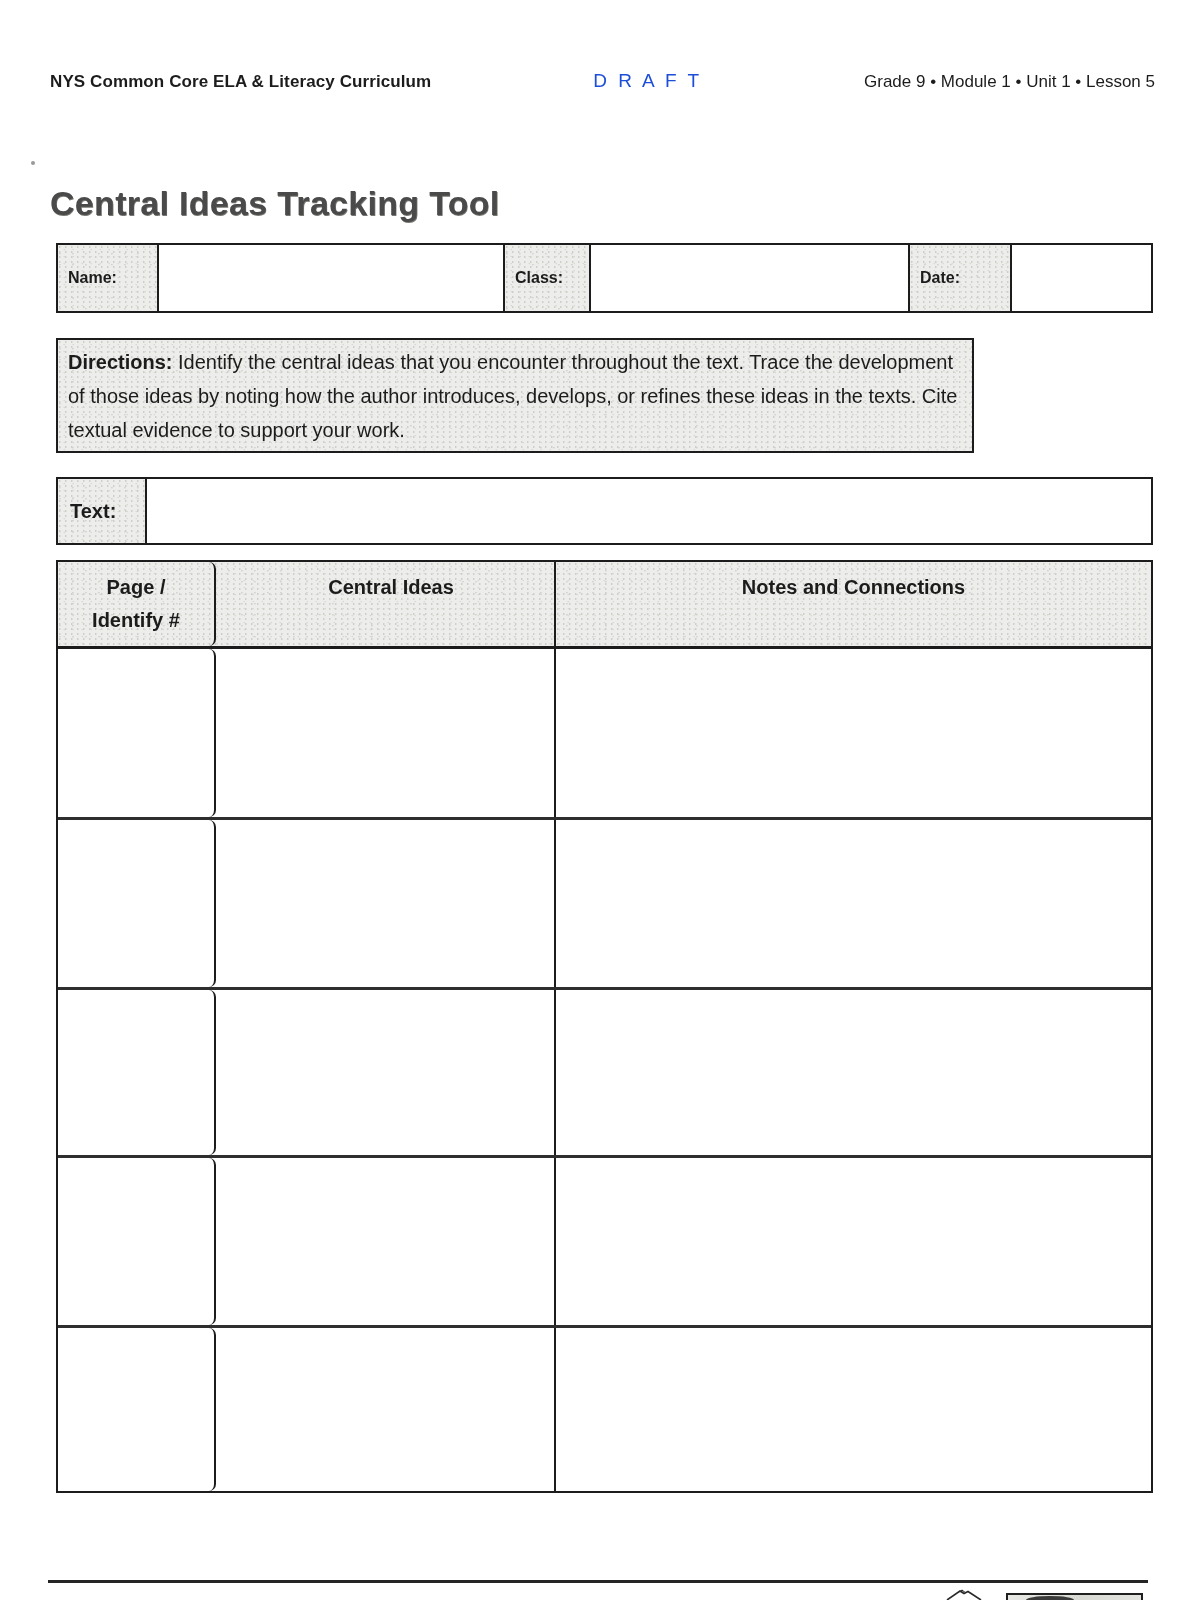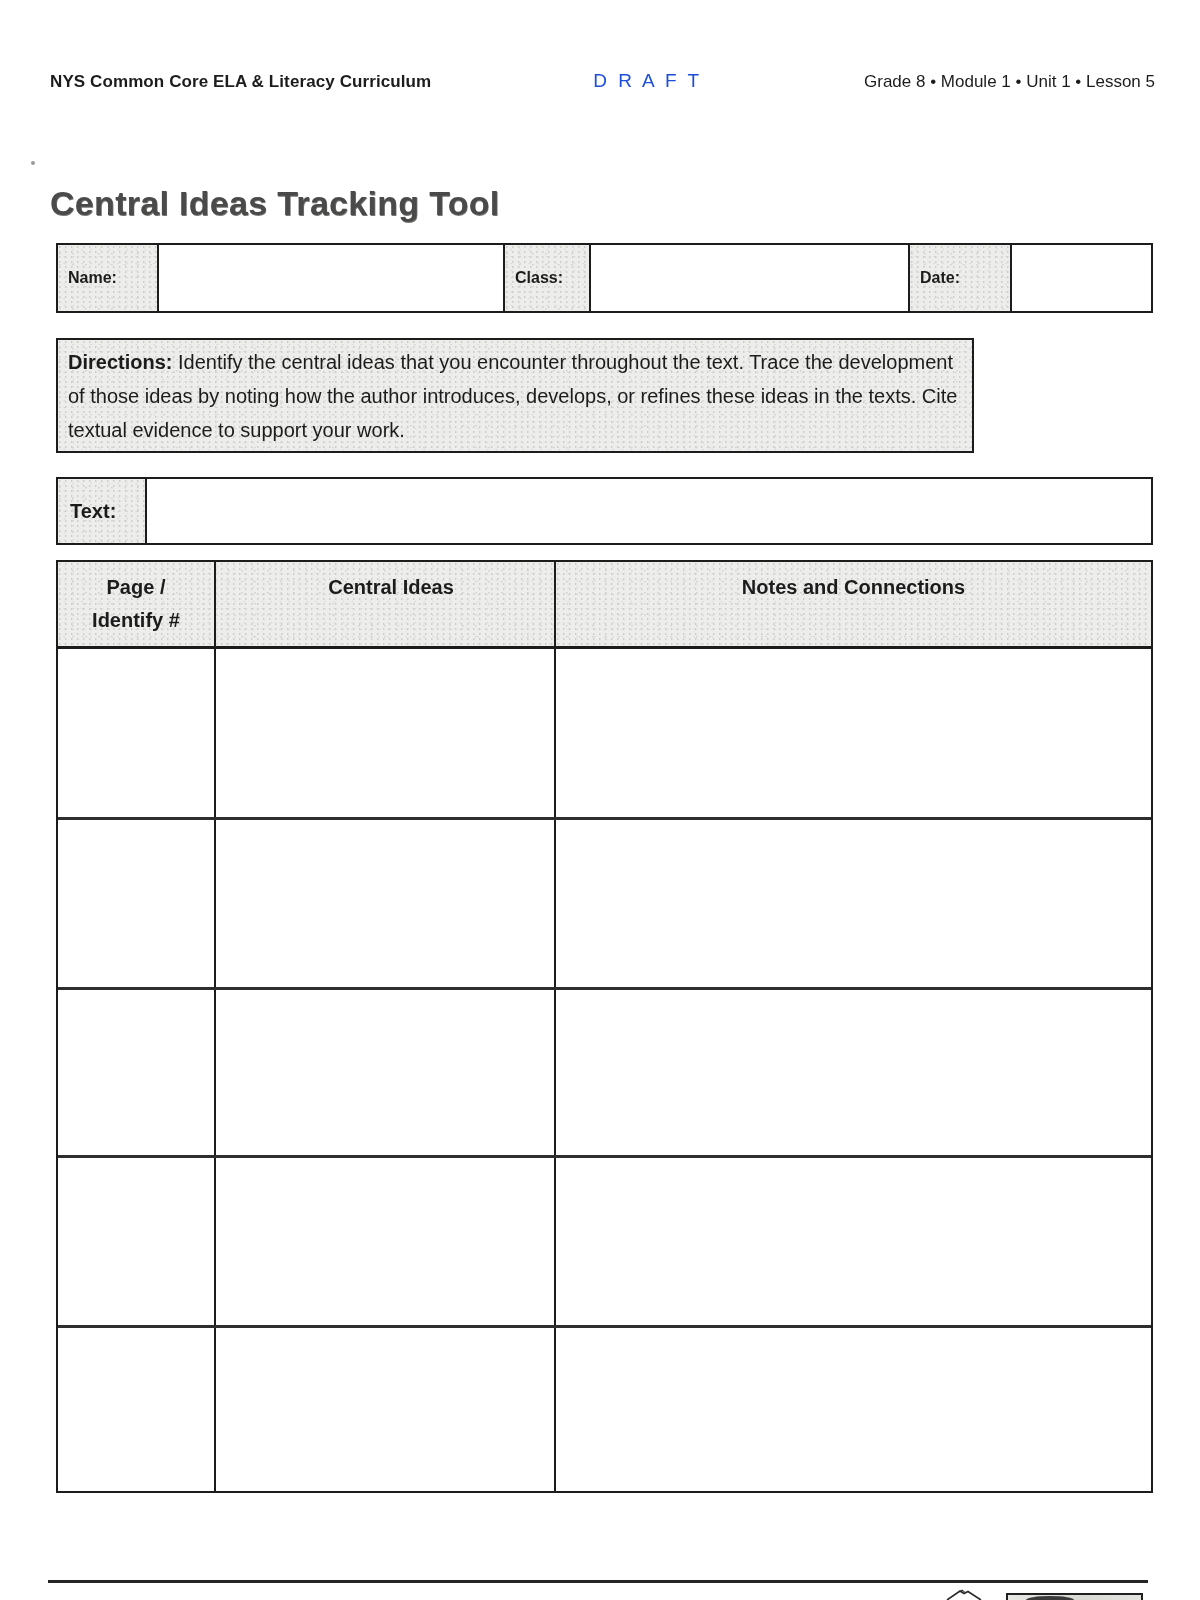--- a/index.html
+++ b/index.html
@@ -108,21 +108,21 @@
     border-bottom: 3px solid var(--border, #1c1c1c);
     font-size: 20px; font-weight: bold;
   }
   .thead .th {
     display: flex; flex-direction: column; align-items: center;
     padding-top: 9px; line-height: 33px; text-align: center;
   }
   .col1 { width: 158px; }
   .col2 { width: 340px; }
   .col3 { flex: 1; }
-  .thead .col1, .tr .col1 { border-right: 2px solid var(--border, #1c1c1c); }
+  .thead .col1, .tr .col1 { border-right: 2px solid var(--border, #1c1c1c); border-radius: 7px; }
   .thead .col2, .tr .col2 { border-right: 2px solid var(--border, #1c1c1c); padding-left: 12px; }
   .tbody { flex: 1; display: flex; flex-direction: column; }
   .tr { height: 168px; display: flex; background: #fff; }
   .tr:nth-child(2), .tr:nth-child(4), .tr:nth-child(5) { height: 170px; }
   .tr + .tr { border-top: 3px solid #2e2e2e; }
   .tr:last-child { flex: 1; }
   .td { height: 100%; }
 
   
   .footer-rule {
@@ -146,21 +146,21 @@
   }
 </style>
 </head>
 <body>
 
 <div class="page" style="--page_bg: #ffffff; --ink: #1c1c1c; --title_ink: #4a4a4a; --shade_bg: #edeeec; --shade_speck: #cfcfca; --border: #1c1c1c; --rule: #252525;">
 
   <div class="doc-header">
     <span class="hdr-left">NYS Common Core ELA &amp; Literacy Curriculum</span>
     <span class="hdr-center">D R A F T</span>
-    <span class="hdr-right">Grade 8 • Module 1 • Unit 1 • Lesson 5</span>
+    <span class="hdr-right">Grade 9 • Module 1 • Unit 1 • Lesson 5</span>
   </div>
 
   <div class="scan-dot"></div>
 
   <h1 class="page-title">Central Ideas Tracking Tool</h1>
 
   <div class="form-row">
     <div class="cell-label shaded w-name-label">Name:</div>
     <div class="w-name-field"></div>
     <div class="cell-label shaded w-class-label">Class:</div>

